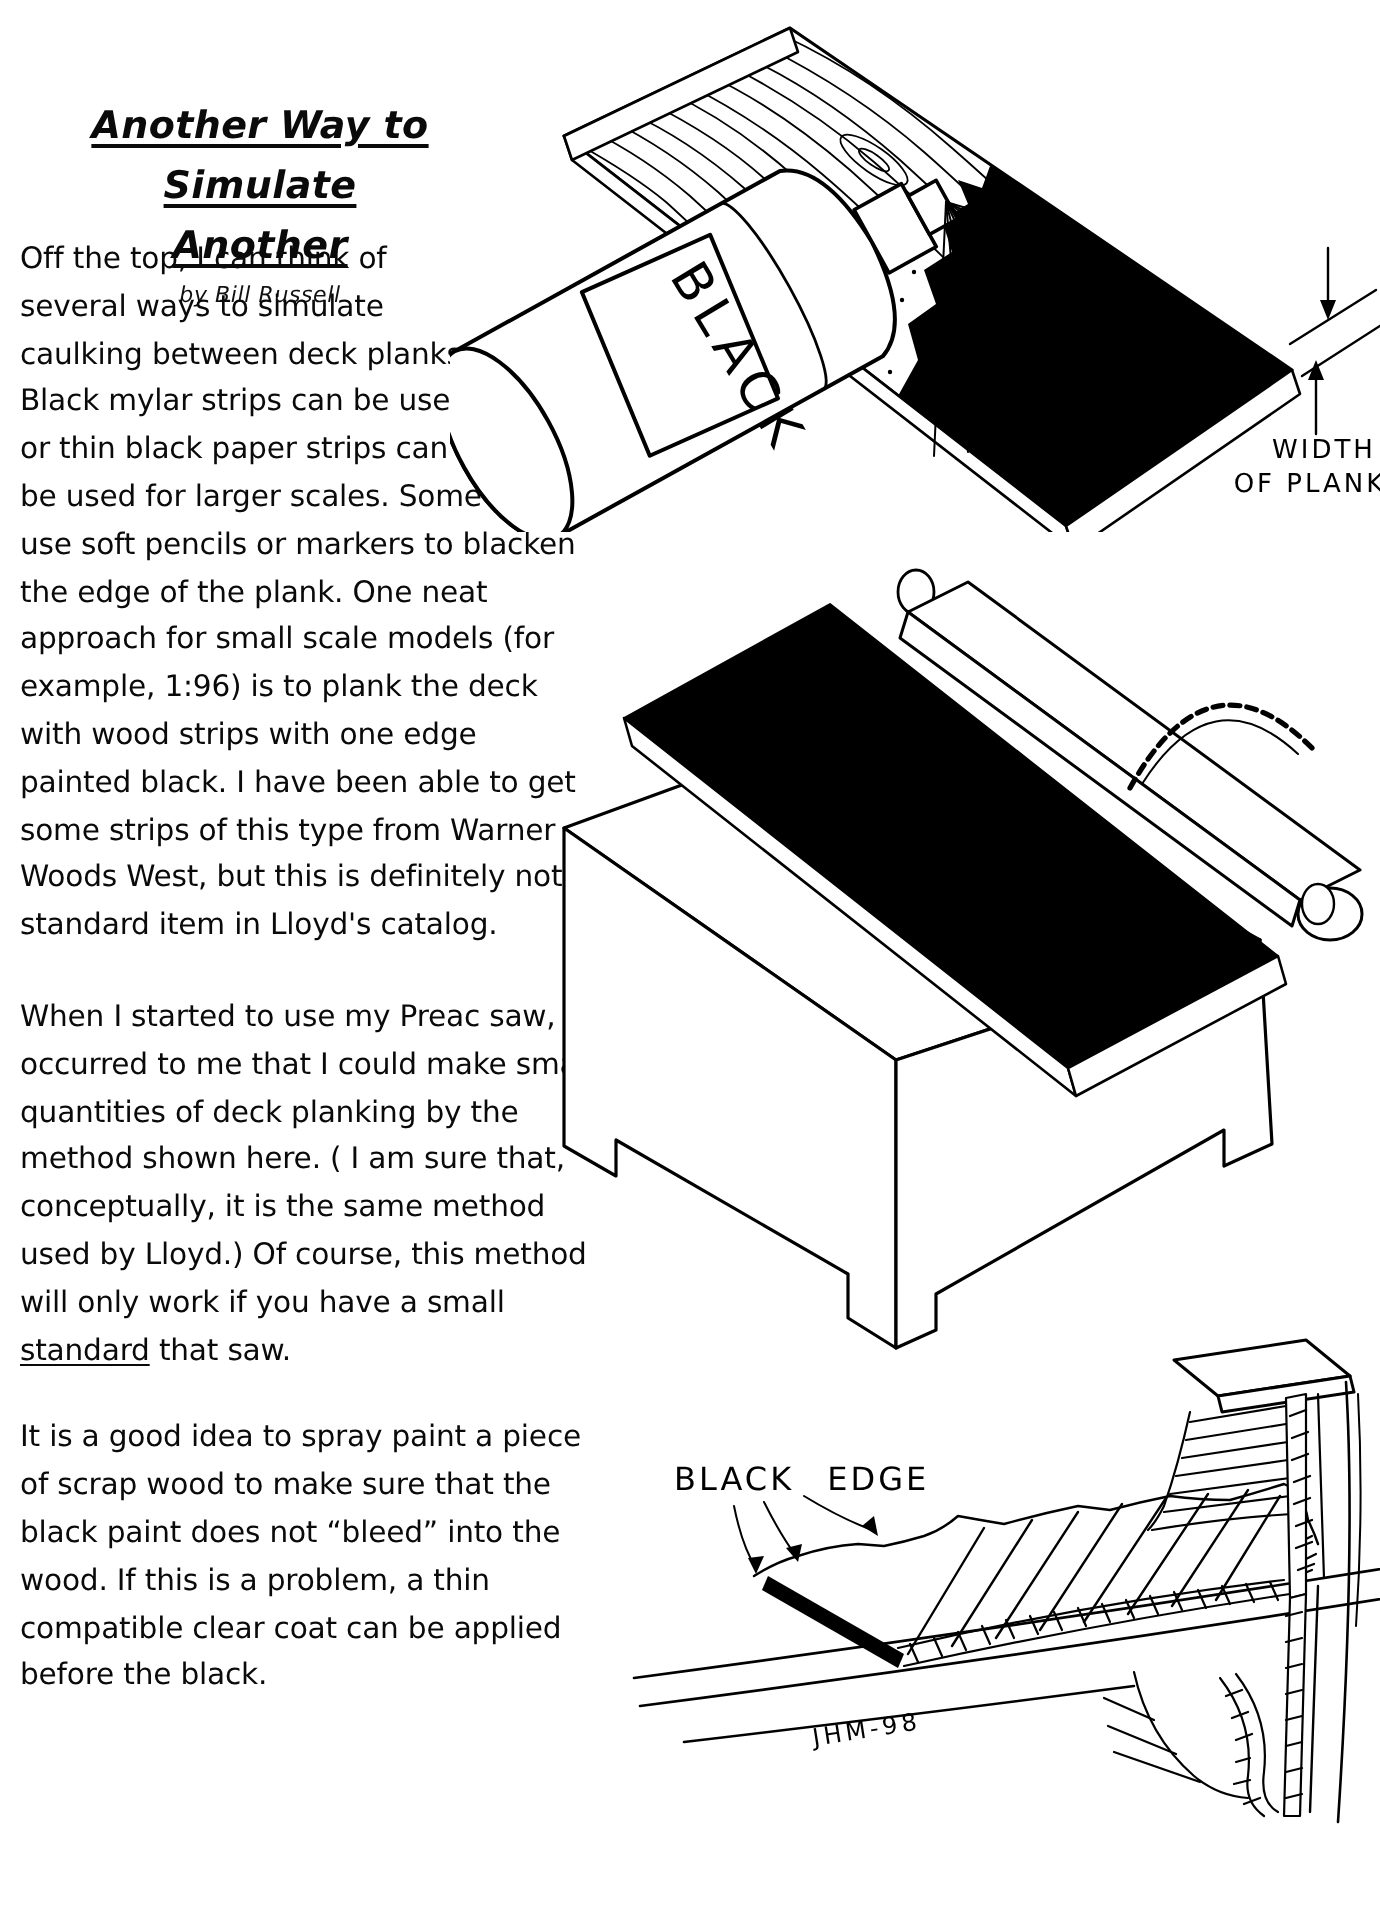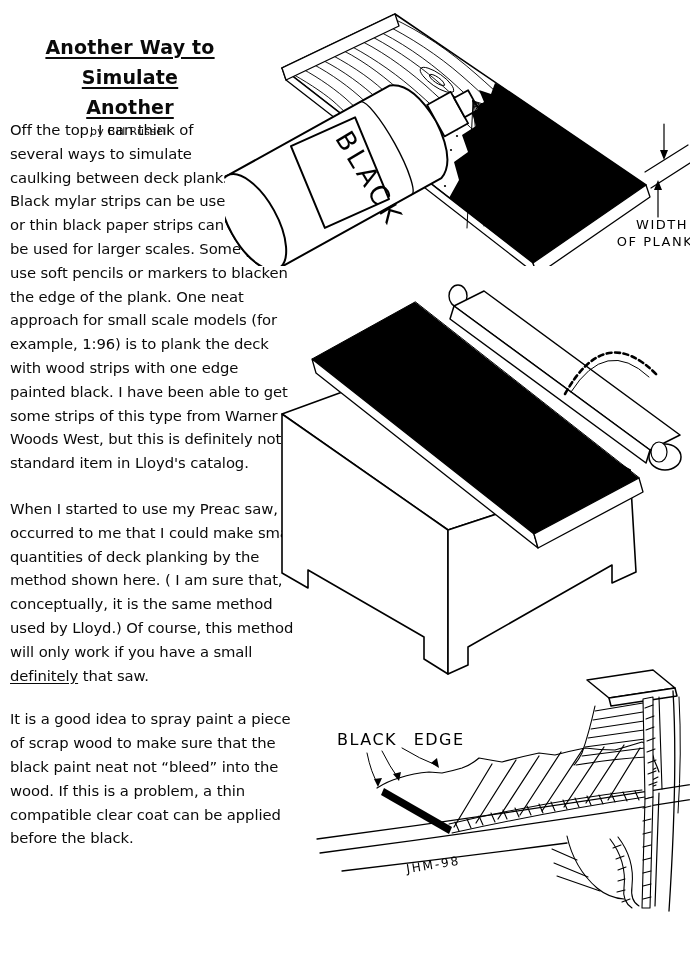--- a/index.html
+++ b/index.html
@@ -4,22 +4,23 @@
 <style>
   html,body{margin:0;padding:0;background:#ffffff;}
   .page{
     position:relative;
     width:690px;height:956px;
     background:#ffffff;color:#0a0a0a;
     font-family:"DejaVu Sans", sans-serif;
     overflow:hidden;
   }
   .title-block{
-    position:absolute;left:4px;top:32px;width:252px;
+    position:absolute;left:4px;top:48px;width:252px;
     text-align:center;
+    font-style:italic;
   }
   .title-block h1{
     margin:0;font-size:19px;font-weight:bold;line-height:30px;
     letter-spacing:0.2px;
   }
   .title-line{
     text-decoration:underline;
     text-decoration-thickness:1.5px;
     text-underline-offset:3px;
   }
@@ -45,22 +46,22 @@
 
 <div class="page">
 
   <div class="title-block">
     <h1><span class="title-line">Another Way to Simulate</span><br><span class="title-line">Another</span></h1>
     <div class="byline">by Bill Russell</div>
   </div>
 
   <div class="text-col">
     <p class="p1"><span class="can-intrude"></span><span>Off the top, I can think of several ways to simulate caulking between deck planks.  Black mylar strips can be used, or thin black paper strips can be used for larger scales.  Some people use soft pencils or markers to blacken the edge of the plank.  One neat approach for small scale models (for example, 1:96) is to plank the deck with wood strips with one edge painted black.  I have been able to get some strips of this type from Warner Woods West, but this is definitely not a standard item in Lloyd's catalog.</span></p>
-    <p class="p2"><span>When I started to use my Preac saw, it occurred to me that I could make small quantities of deck planking by the method shown here.  ( I am sure that, conceptually, it is the same method used by Lloyd.)  Of course, this method will only work if you have a small </span><span class="u">definitely</span><span> that saw.</span></p>
-    <p class="p3">It is a good idea to spray paint a piece of scrap wood to make sure that the black paint neat not “bleed” into the wood.  If this is a problem, a thin compatible clear coat can be applied before the black.</p>
+    <p class="p2"><span>When I started to use my Preac saw, it occurred to me that I could make small quantities of deck planking by the method shown here.  ( I am sure that, conceptually, it is the same method used by Lloyd.)  Of course, this method will only work if you have a small </span><span class="u">standard</span><span> that saw.</span></p>
+    <p class="p3">It is a good idea to spray paint a piece of scrap wood to make sure that the black paint does not “bleed” into the wood.  If this is a problem, a thin compatible clear coat can be applied before the black.</p>
   </div>
 
   <div class="fig" style="left:225px;top:4px;">
   <svg width="465" height="262" viewBox="0 0 465 262" stroke-linecap="round" stroke-linejoin="round">
 
     <g>
       <path d="M57,64 L170,10 L421,181 L308,259 Z" fill="#fff" stroke="#000" stroke-width="1.6"></path>
 
       <g fill="none" stroke="#000" stroke-width="0.9">
         <path d="M167,14 c30,14 58,33 84,56 c24,21 46,42 62,59"></path>

